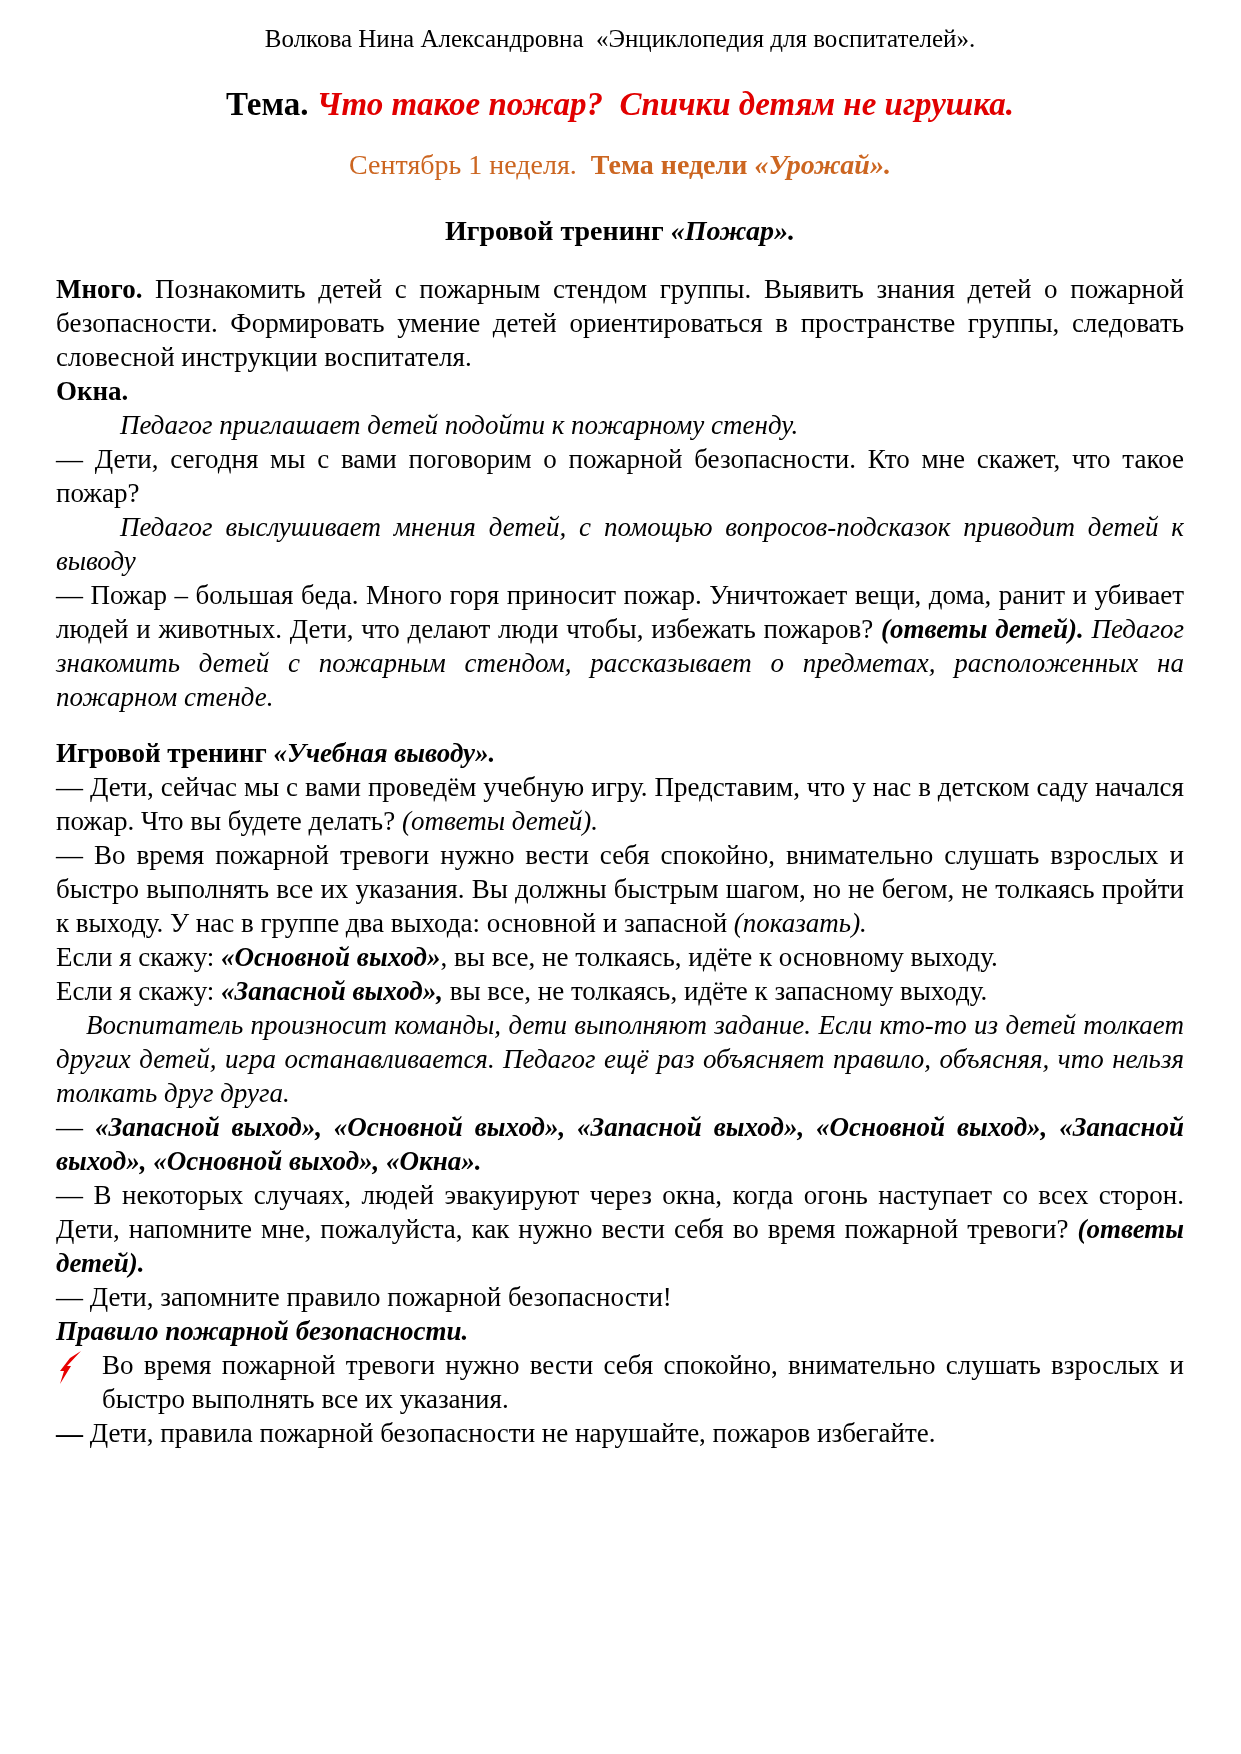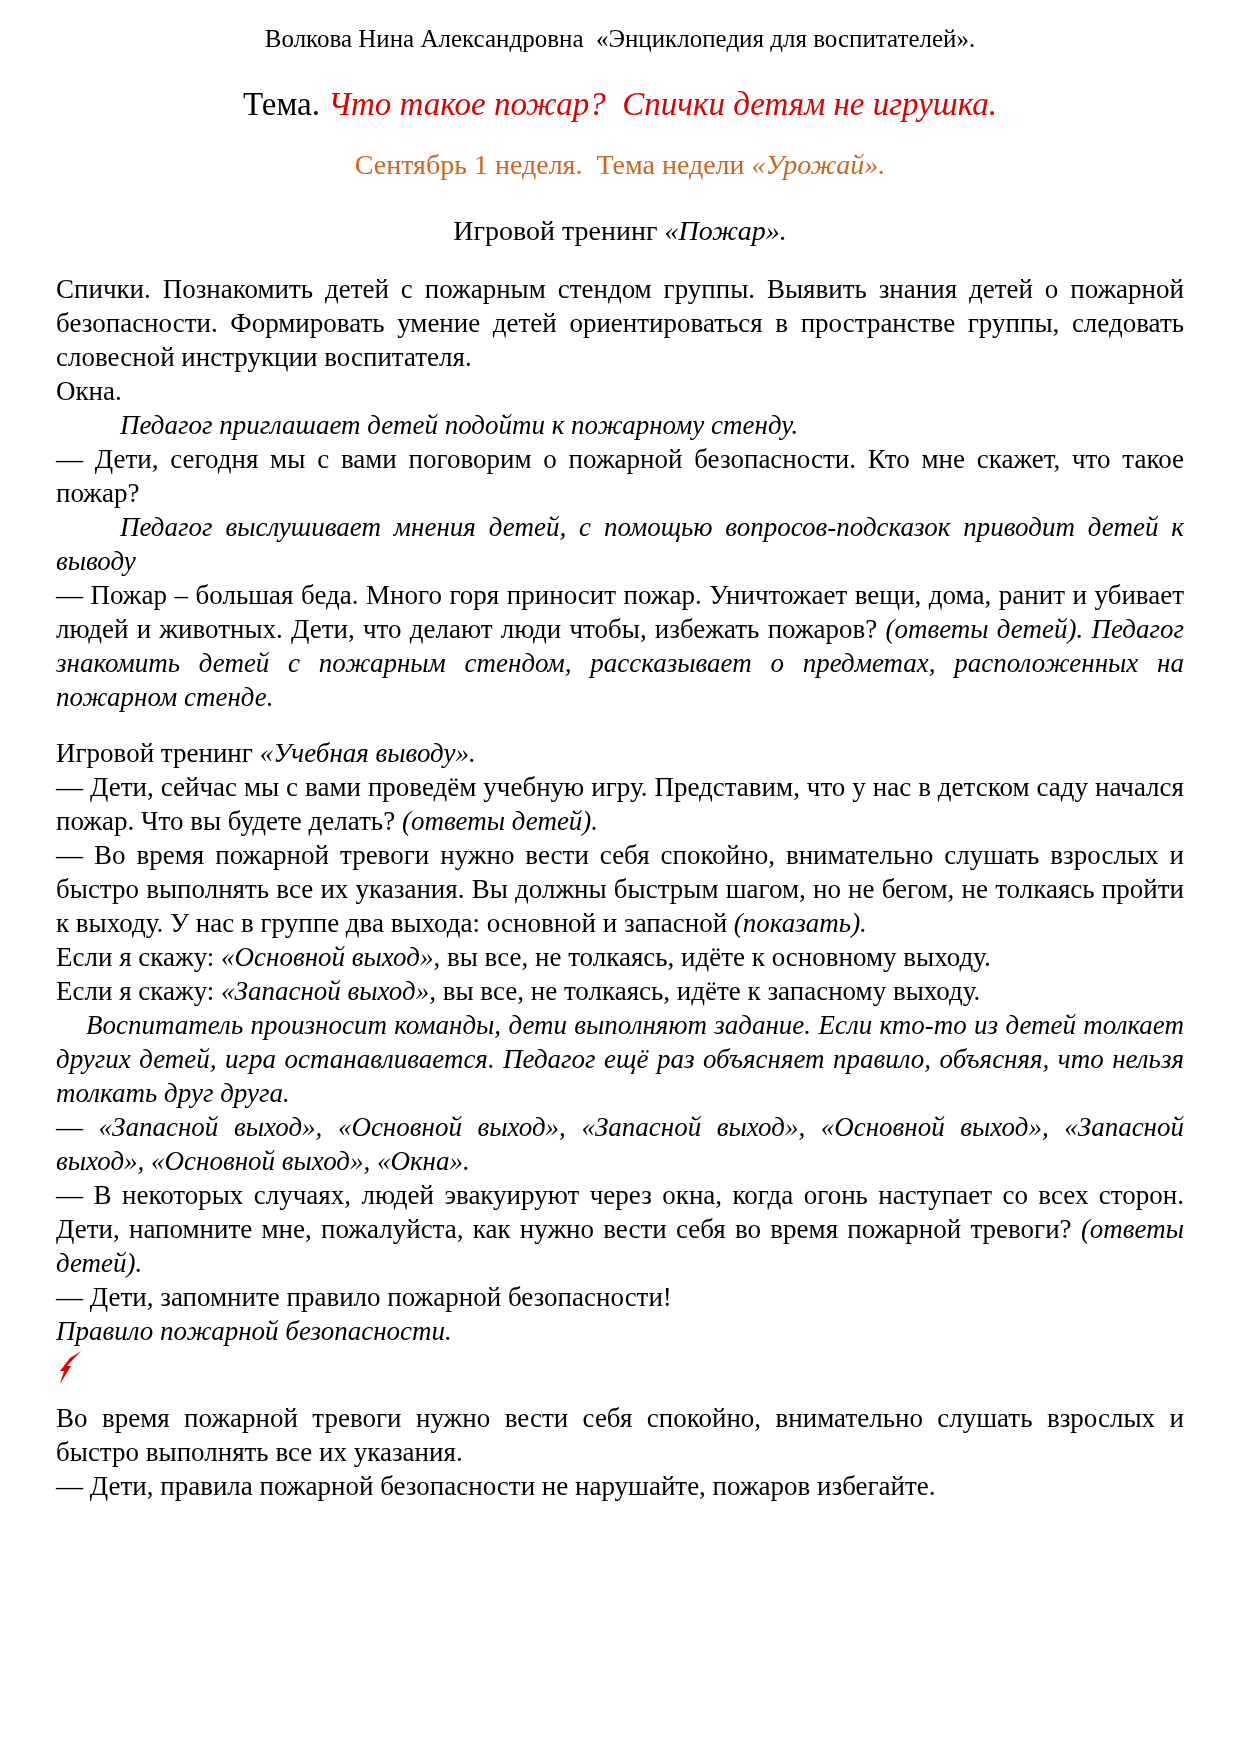--- a/index.html
+++ b/index.html
@@ -50,50 +50,49 @@
   }
   [data-name="heading-game-training-trevoga"] {
     font-weight: bold;
     margin-top: 22px;
   }
   [data-name="stage-direction-approach"],
   [data-name="stage-direction-listen"] { text-indent: 64px; }
   [data-name="stage-direction-commands"] { text-indent: 30px; }
 
   
-  .rs-b { font-weight: normal; margin-top: 20px; }
+  .rs-b { font-weight: bold; margin-top: 20px; }
   .rs-i { font-style: italic; }
   .rs-red { color: var(--accent-red, #e10000); }
   .rs-orange { color: var(--accent-orange, #cc6621); }
 
   
   [data-name="fire-safety-rule"] {
     display: flex;
     align-items: flex-start;
     gap: 16px;
-    flex-direction: column;
   }
   .bolt {
     flex: 0 0 30px;
     padding-top: 3px;
     display: inline-block;
   }
   .bolt svg { display: block; }
   .rtext { flex: 1 1 auto; text-align: justify; }
 </style>
 </head>
 <body>
 
 <div class="page" data-name="document-page" style="background: rgb(255, 255, 255); color: rgb(0, 0, 0);">
   <div id="doc" data-name="document-body">
       <div class="blk" data-name="doc-byline"><span data-name="text-run">Волкова Нина Александровна &nbsp;«Энциклопедия для воспитателей».</span></div>
       <div class="blk" data-name="doc-title"><span class="rs-b" data-name="text-run">Тема. </span><span class="rs-b rs-i rs-red" data-name="text-run">Что такое пожар? &nbsp;Спички детям не игрушка.</span></div>
       <div class="blk" data-name="doc-subtitle"><span class="rs-orange" data-name="text-run">Сентябрь 1 неделя. &nbsp;</span><span class="rs-b rs-orange" data-name="text-run">Тема недели </span><span class="rs-b rs-i rs-orange" data-name="text-run">«Урожай».</span></div>
       <div class="blk" data-name="heading-game-training-pozhar"><span class="rs-b" data-name="text-run">Игровой тренинг </span><span class="rs-b rs-i" data-name="text-run">«Пожар».</span></div>
-      <div class="blk" data-name="paragraph-tasks"><span class="rs-b" data-name="text-run">Спички.</span><span data-name="text-run"> Познакомить детей с пожарным стендом группы. Выявить знания детей о пожарной безопасности. Формировать умение детей ориентироваться в пространстве группы, следовать словесной инструкции воспитателя.</span></div>
+      <div class="blk" data-name="paragraph-tasks"><span class="rs-b" data-name="text-run">Много.</span><span data-name="text-run"> Познакомить детей с пожарным стендом группы. Выявить знания детей о пожарной безопасности. Формировать умение детей ориентироваться в пространстве группы, следовать словесной инструкции воспитателя.</span></div>
       <div class="blk" data-name="paragraph-game-label"><span class="rs-b" data-name="text-run">Окна.</span></div>
       <div class="blk" data-name="stage-direction-approach"><span class="rs-i" data-name="text-run">Педагог приглашает детей подойти к пожарному стенду.</span></div>
       <div class="blk" data-name="dialogue-intro"><span data-name="text-run">— Дети, сегодня мы с вами поговорим о пожарной безопасности. Кто мне скажет, что такое пожар?</span></div>
       <div class="blk" data-name="stage-direction-listen"><span class="rs-i" data-name="text-run">Педагог выслушивает мнения детей, с помощью вопросов-подсказок приводит детей к выводу</span></div>
       <div class="blk" data-name="dialogue-fire-is-trouble"><span data-name="text-run">— Пожар – большая беда. Много горя приносит пожар. Уничтожает вещи, дома, ранит и убивает людей и животных. Дети, что делают люди чтобы, избежать пожаров? </span><span class="rs-b rs-i" data-name="text-run">(ответы детей).</span><span class="rs-i" data-name="text-run"> Педагог знакомить детей с пожарным стендом, рассказывает о предметах, расположенных на пожарном стенде.</span></div>
       <div class="blk" data-name="heading-game-training-trevoga"><span class="rs-b" data-name="text-run">Игровой тренинг </span><span class="rs-b rs-i" data-name="text-run">«Учебная выводу».</span></div>
       <div class="blk" data-name="dialogue-training-game"><span data-name="text-run">— Дети, сейчас мы с вами проведём учебную игру. Представим, что у нас в детском саду начался пожар. Что вы будете делать? </span><span class="rs-i" data-name="text-run">(ответы детей).</span></div>
       <div class="blk" data-name="dialogue-alarm-behavior"><span data-name="text-run">— Во время пожарной тревоги нужно вести себя спокойно, внимательно слушать взрослых и быстро выполнять все их указания. Вы должны быстрым шагом, но не бегом, не толкаясь пройти к выходу. У нас в группе два выхода: основной и запасной </span><span class="rs-i" data-name="text-run">(показать).</span></div>
       <div class="blk" data-name="dialogue-main-exit"><span data-name="text-run">Если я скажу: </span><span class="rs-b rs-i" data-name="text-run">«Основной выход»</span><span data-name="text-run">, вы все, не толкаясь, идёте к основному выходу.</span></div>
       <div class="blk" data-name="dialogue-emergency-exit"><span data-name="text-run">Если я скажу: </span><span class="rs-b rs-i" data-name="text-run">«Запасной выход»,</span><span data-name="text-run"> вы все, не толкаясь, идёте к запасному выходу.</span></div>

